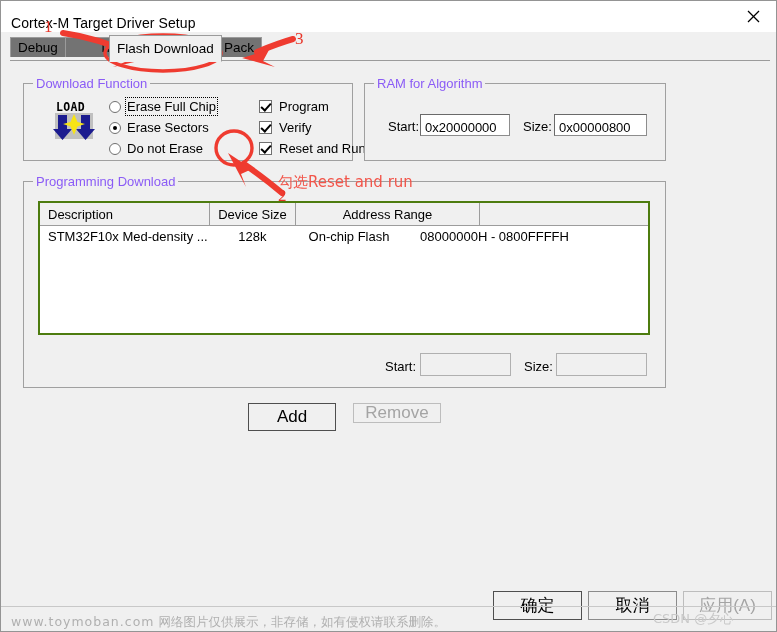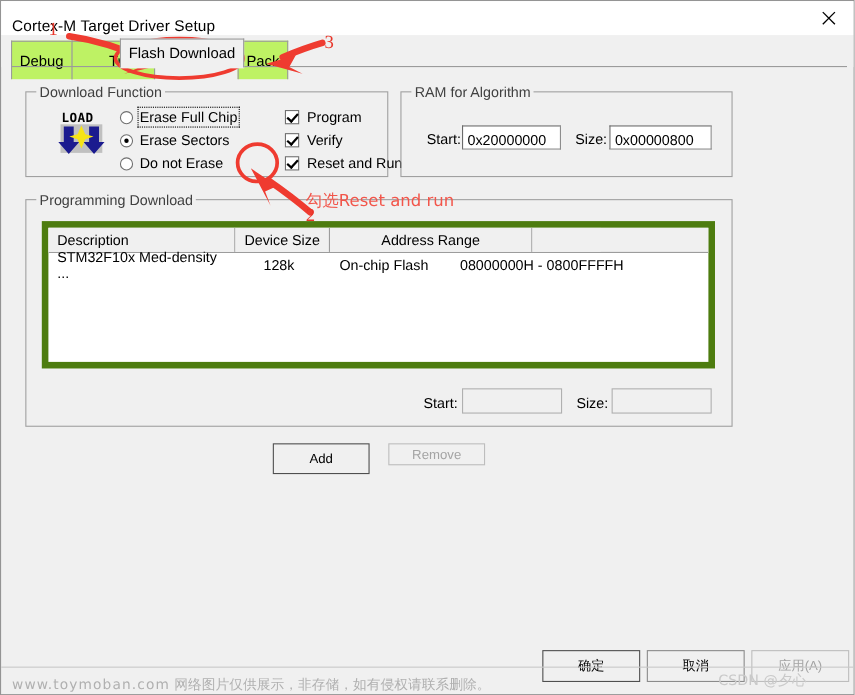--- a/index.html
+++ b/index.html
@@ -31,22 +31,22 @@
     display:flex;align-items:center;justify-content:center;
     font-size:16px;color:#000;cursor:default;
   }
   .close-btn svg{display:block;}
   
   .tabstrip{
     position:absolute;left:0;top:31px;width:100%;height:29px;
     background:#f0f0f0;
   }
   .tab{
-    position:absolute;top:5px;height:35px;
-    background:#bef264;
+    position:absolute;top:5px;height:20px;
+    background:#737373;
     border:1px solid #9b9b9b;
     border-bottom:none;
     box-sizing:border-box;
     display:flex;align-items:center;justify-content:center;
     font-size:13.5px;color:#000;
     padding:0 7px;
     cursor:default;
   }
   .tab.selected{
     background:#f0f0f0;
@@ -66,21 +66,21 @@
   
   .group{
     position:absolute;
     border:1px solid #a0a0a0;
     box-sizing:border-box;
     background:transparent;
   }
   .group-title{
     position:absolute;top:-8px;left:9px;
     background:#f0f0f0;padding:0 3px;
-    font-size:13px;color:#404040;white-space:nowrap;
+    font-size:13px;color:#8b5cf6;white-space:nowrap;
   }
   #grp-download{left:22px;top:82px;width:330px;height:78px;}
   #grp-ram{left:363px;top:82px;width:302px;height:78px;}
   #grp-algo{left:22px;top:180px;width:643px;height:207px;}
 
   
   .load-icon{
     position:absolute;left:50px;top:98px;width:48px;height:44px;
   }
   
@@ -114,21 +114,21 @@
     position:absolute;box-sizing:border-box;
     border:1px solid #8d8d8d;border-top-color:#6a6a6a;border-left-color:#6a6a6a;
     background:#fff;font-family:"Liberation Sans",sans-serif;font-size:13px;
     padding:0 4px;color:#000;
     display:flex;align-items:flex-end;
   }
   .txtfield.disabled{background:#f0f0f0;border-color:#b0b0b0;}
   
   .algo-table{
     position:absolute;left:37px;top:200px;width:612px;height:134px;
-    background:#fff;border:6px solid #4d7c0f;box-sizing:border-box;
+    background:#fff;border:2px solid #4d7c0f;box-sizing:border-box;
     overflow:hidden;
   }
   .thead{display:flex;height:22px;background:#f0f0f0;border-bottom:1px solid #9c9c9c;}
   .th{
     box-sizing:border-box;border-right:1px solid #9c9c9c;
     display:flex;align-items:center;justify-content:center;
     font-size:13px;color:#000;background:#f0f0f0;height:22px;
   }
   .th.left{justify-content:flex-start;padding-left:8px;}
   .trow{display:flex;height:21px;align-items:center;}
@@ -140,21 +140,21 @@
   .c-desc{width:170px;}
   .c-size{width:86px;}
   .c-type{width:108px;}
   .c-addr{width:184px;}
   .c-blank{width:62px;border-right:none;}
   
   .btn{
     position:absolute;box-sizing:border-box;
     background:#f0f0f0;border:1px solid #8b8b8b;
     display:flex;align-items:center;justify-content:center;
-    font-size:12px;color:#000;cursor:default;
+    font-size:17px;color:#000;cursor:default;
     box-shadow:0 0 0 0 transparent;
   }
   .btn.default{border:1px solid #4f4f4f;}
   .btn.disabled{color:#a4a4a4;border-color:#bdbdbd;}
   
   .bottom-sep{
     position:absolute;left:0;top:605px;width:777px;height:1px;background:#c8c8c8;
   }
   .watermark{
     position:absolute;left:10px;top:613px;

